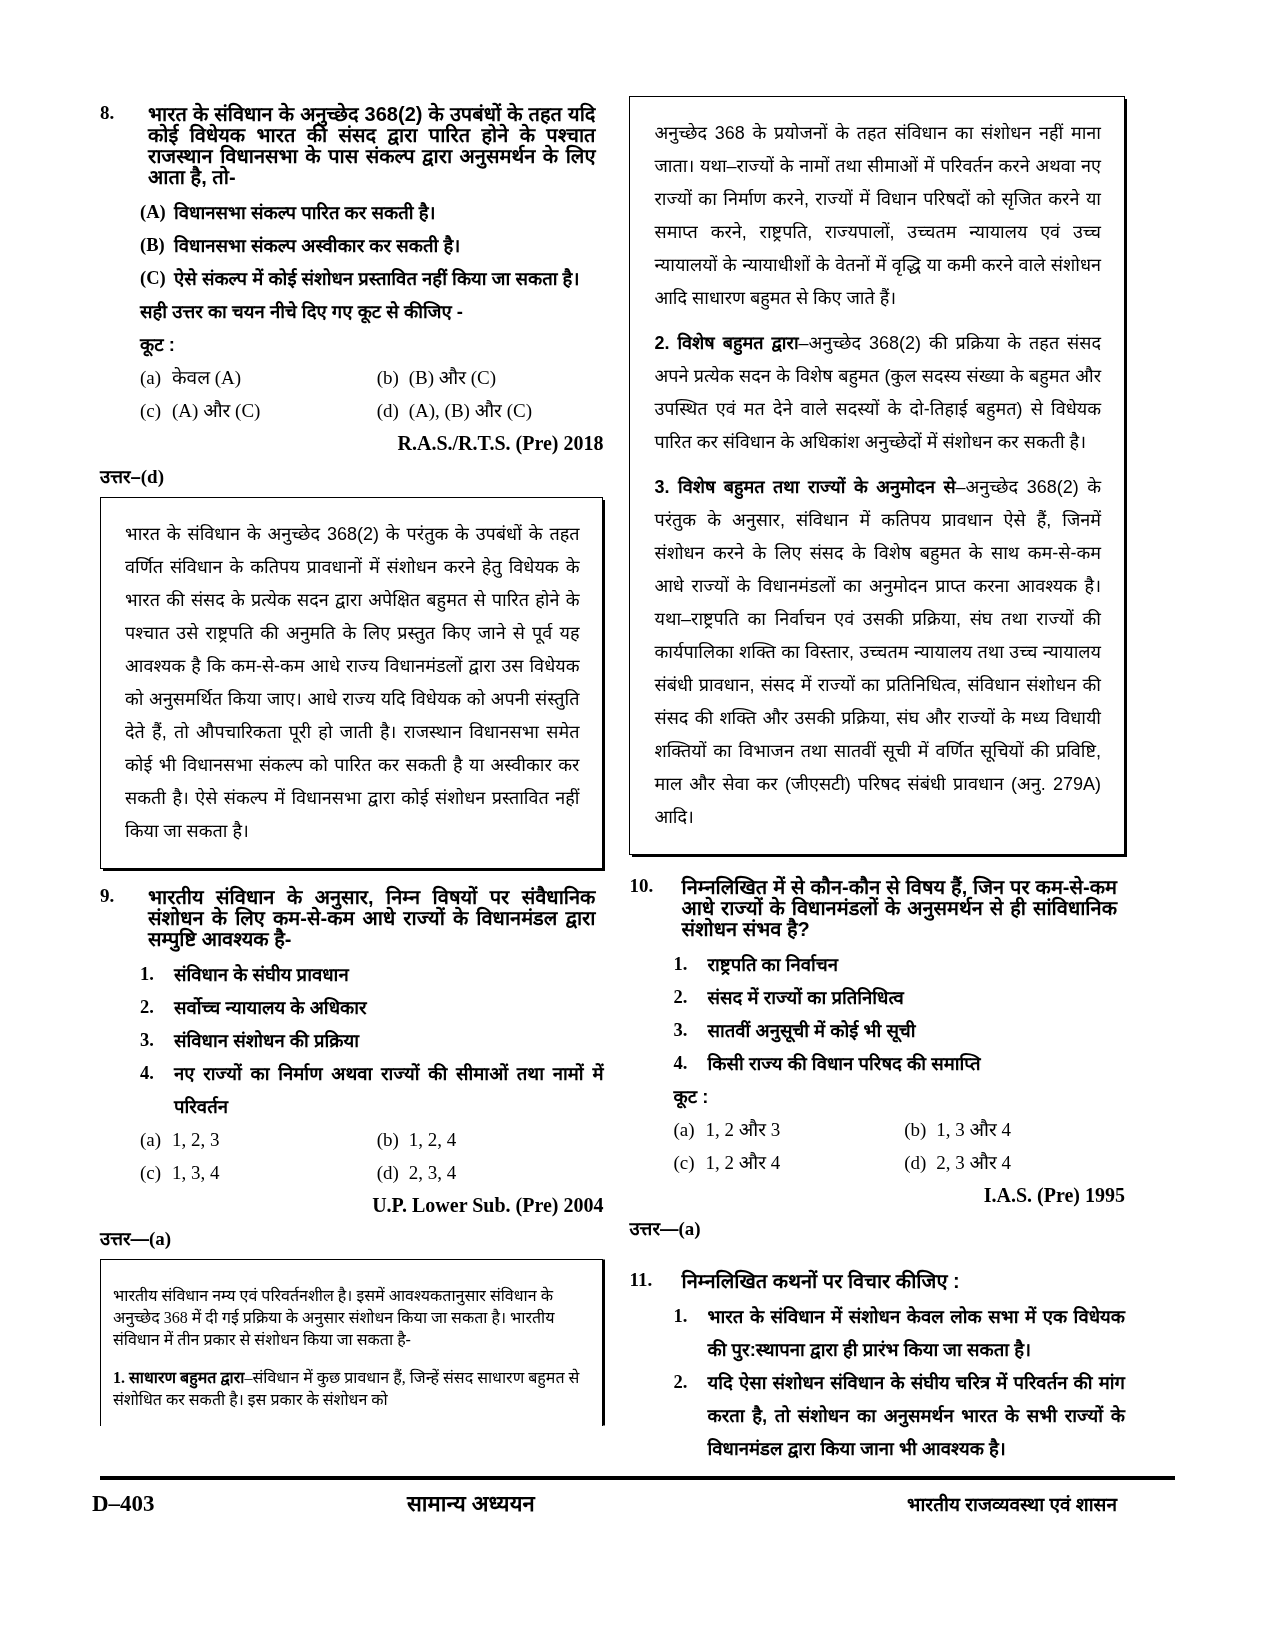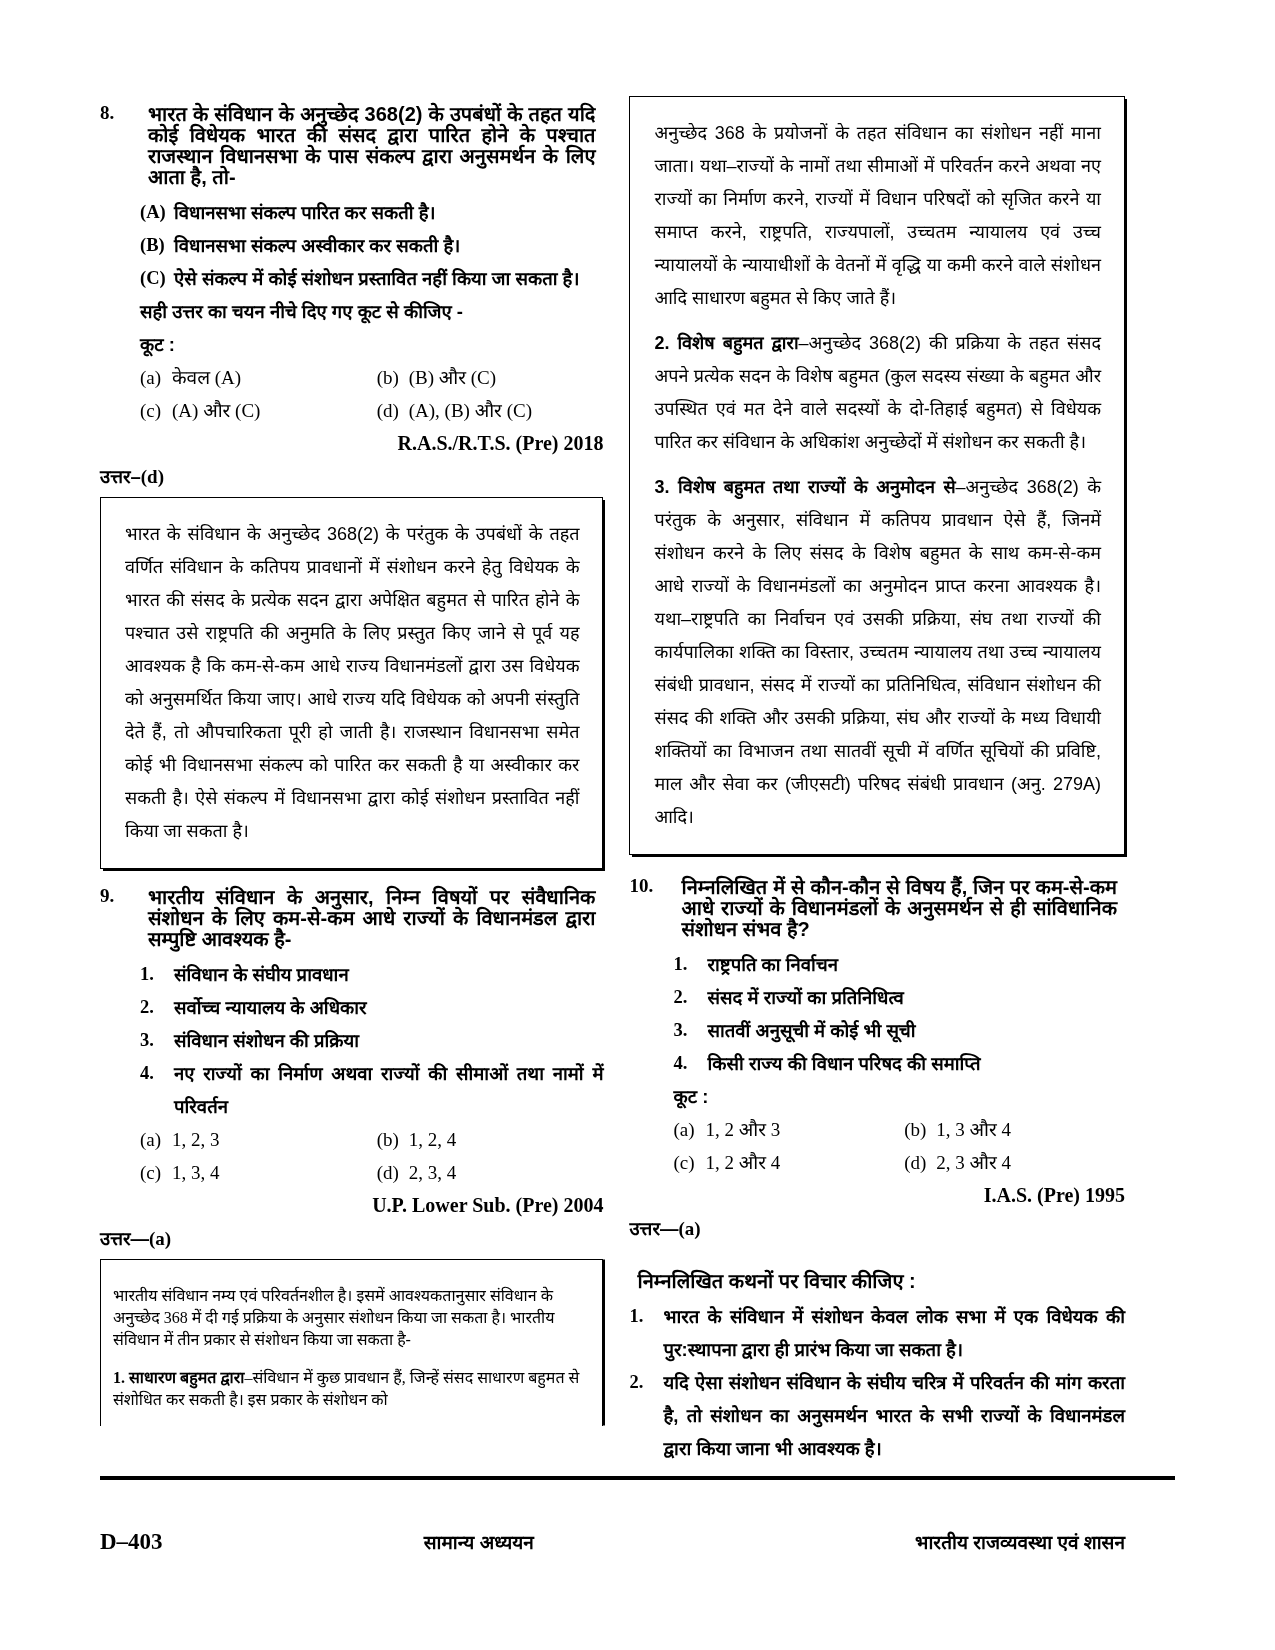--- a/index.html
+++ b/index.html
@@ -173,39 +173,38 @@
   .footer-rule {
     position: absolute;
     left: 100px;
     right: 100px;
     top: 1476px;
     height: 0;
     border-top: 4px solid #000;
   }
   .footer {
     position: absolute;
-    left: 100px;
+    left: 92px;
     top: 1487px;
     width: 1025px;
     display: flex;
     align-items: baseline;
   }
   .footer-left {
     flex: 0 0 auto;
     font-family: "Liberation Serif", "DejaVu Serif", serif;
     font-weight: bold;
     font-size: 23px;
   }
   .footer-center {
     flex: 1 1 auto;
     text-align: center;
     font-family: "Liberation Sans", "DejaVu Sans", sans-serif;
     font-weight: bold;
-    font-size: 19px;
-    margin-top: 42px;
+    font-size: 22px;
   }
   .footer-right {
     flex: 0 0 auto;
     font-family: "Liberation Sans", "DejaVu Sans", sans-serif;
     font-weight: bold;
     font-size: 19px;
     width: 330px;
     text-align: right;
   }
   .spacer10 { height: 10px; }
@@ -382,20 +381,21 @@
           <p class="source">I.A.S. (Pre) 1995</p>
         </div>
       </div>
 
       <p class="answer"><span>उत्तर—</span><span class="ltr">(a)</span></p>
 
 
       <div class="spacer14"></div>
 
       <div class="q-block">
+        <div class="q-num wide">11.</div>
         <div class="q-body">
           <p class="qtext">निम्नलिखित कथनों पर विचार कीजिए :</p>
 
           <div class="numbered">
             <span class="n">1.</span>
             <span class="t">भारत के संविधान में संशोधन केवल लोक सभा में एक विधेयक की पुर:स्थापना द्वारा ही प्रारंभ किया जा सकता है।</span>
           </div>
           <div class="numbered">
             <span class="n">2.</span>
             <span class="t">यदि ऐसा संशोधन संविधान के संघीय चरित्र में परिवर्तन की मांग करता है, तो संशोधन का अनुसमर्थन भारत के सभी राज्यों के विधानमंडल द्वारा किया जाना भी आवश्यक है।</span>

